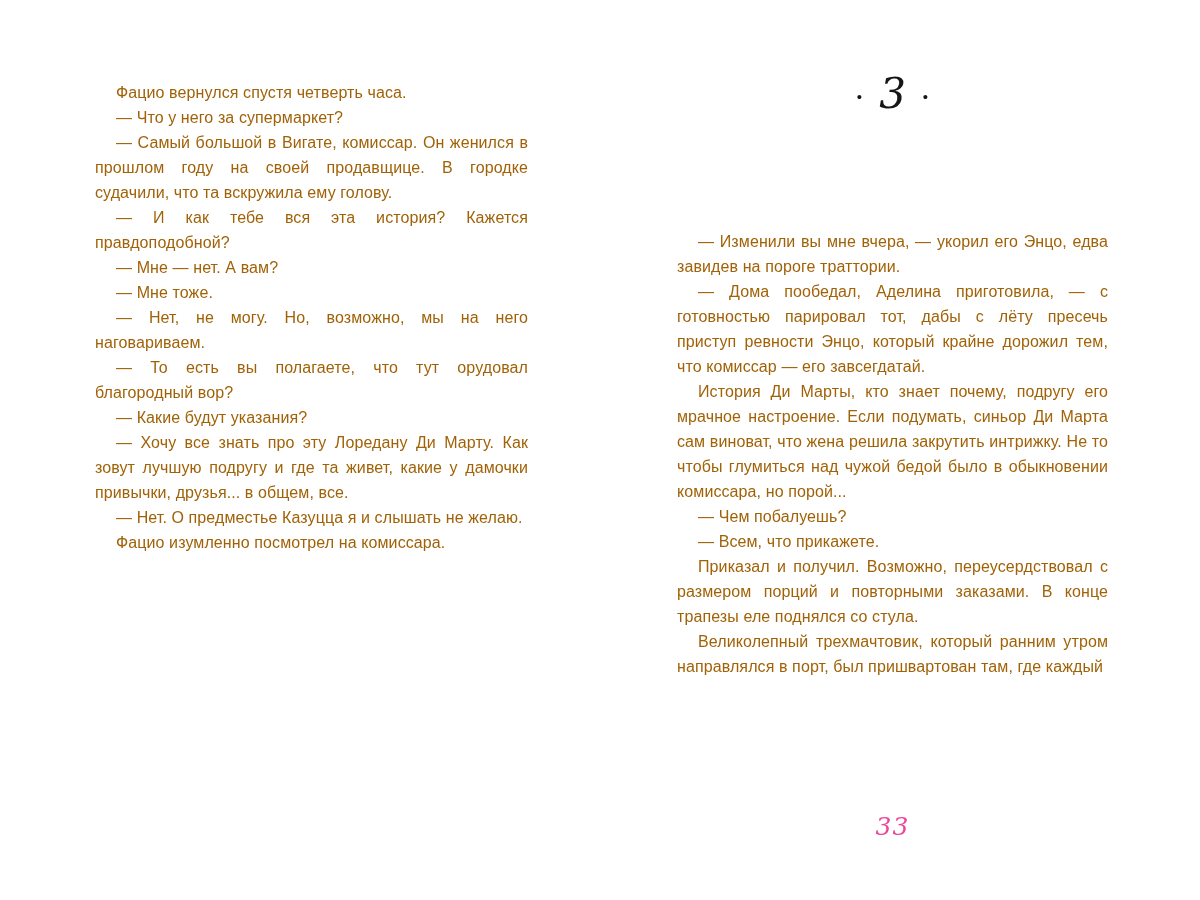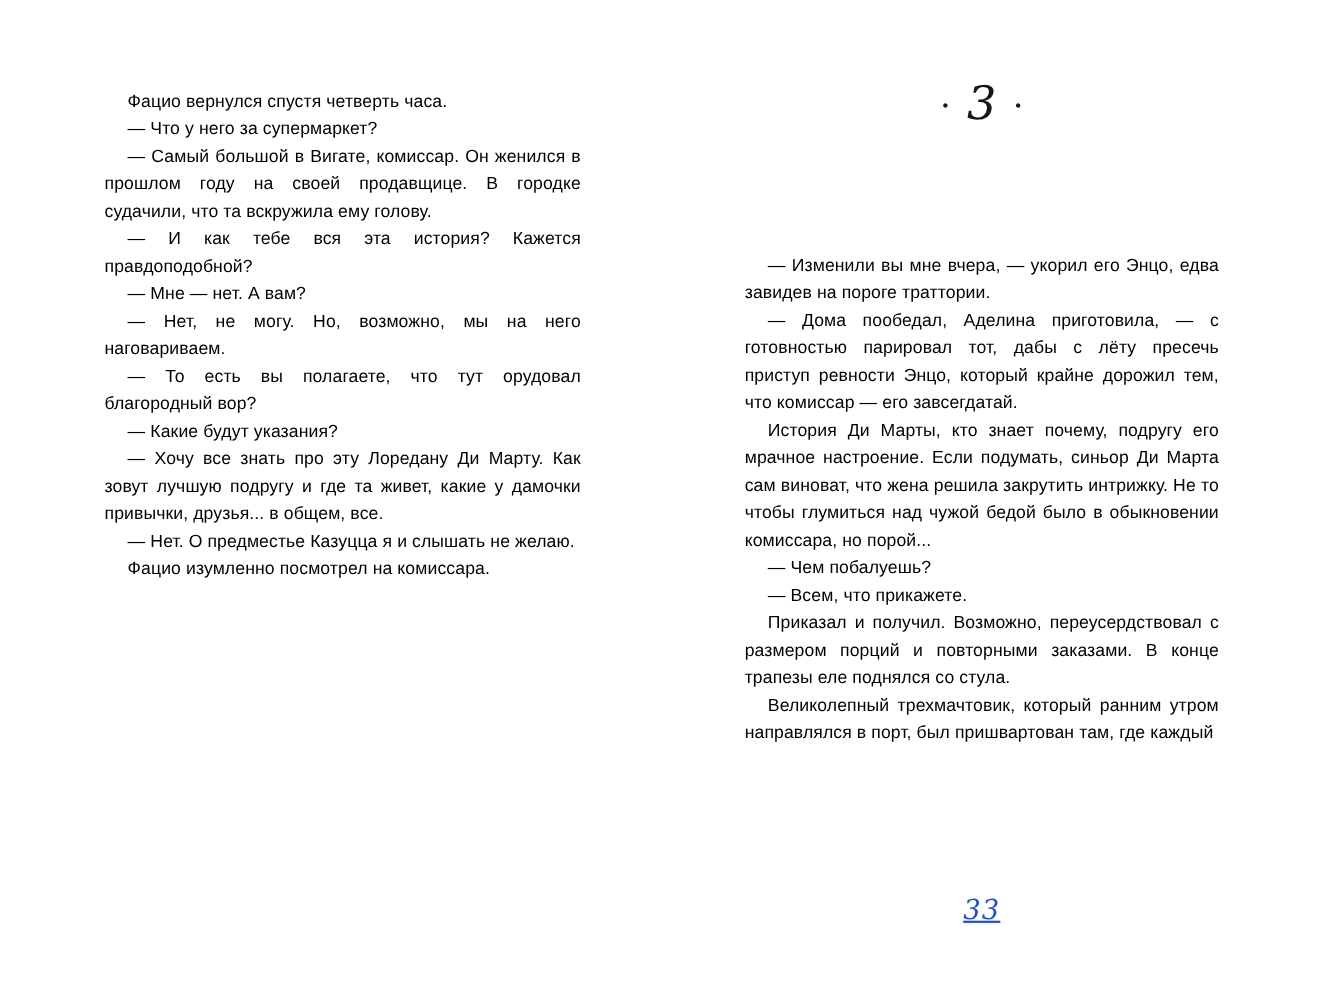--- a/index.html
+++ b/index.html
@@ -27,21 +27,21 @@
   }
   .page-left  { left: 0;   width: 600px; }
   .page-right { left: 600px; width: 600px; }
 
   .page-text {
     position: absolute;
     font-size: 16px;
     line-height: 25px;
     text-align: justify;
     letter-spacing: 0.1px;
-    color: #000000;
+    color: #a16207;
   }
   .page-left .page-text {
     left: 95px;
     top: 80px;
     width: 433px;
   }
   .page-right .page-text {
     left: 77px;   
     top: 229px;
     width: 431px;
@@ -78,36 +78,36 @@
   .page-number {
     position: absolute;
     left: 77px;
     top: 812px;
     width: 431px;
     text-align: center;
     font-family: "DejaVu Serif", serif;
     font-style: italic;
     font-size: 25px;
     letter-spacing: 1px;
-    color: #1d4ed8;
-    text-decoration: underline;
+    color: #ec4899;
   }
 </style>
 </head>
 <body>
 
 <div class="book-spread">
 
   <div class="page page-left">
     <div class="page-text">
         <p class="para">Фацио вернулся спустя четверть часа.</p>
         <p class="para">— Что у него за супермаркет?</p>
         <p class="para">— Самый большой в Вигате, комиссар. Он женился в прошлом году на своей продавщице. В городке судачили, что та вскружила ему голову.</p>
         <p class="para">— И как тебе вся эта история? Кажется правдоподобной?</p>
         <p class="para">— Мне — нет. А вам?</p>
+        <p class="para">— Мне тоже.</p>
         <p class="para">— Нет, не могу. Но, возможно, мы на него наговариваем.</p>
         <p class="para">— То есть вы полагаете, что тут орудовал благородный вор?</p>
         <p class="para">— Какие будут указания?</p>
         <p class="para">— Хочу все знать про эту Лоредану Ди Марту. Как зовут лучшую подругу и где та живет, какие у дамочки привычки, друзья... в общем, все.</p>
         <p class="para">— Нет. О предместье Казуцца я и слышать не желаю.</p>
         <p class="para">Фацио изумленно посмотрел на комиссара.</p>
       </div>
   </div>
 
   <div class="page page-right">

